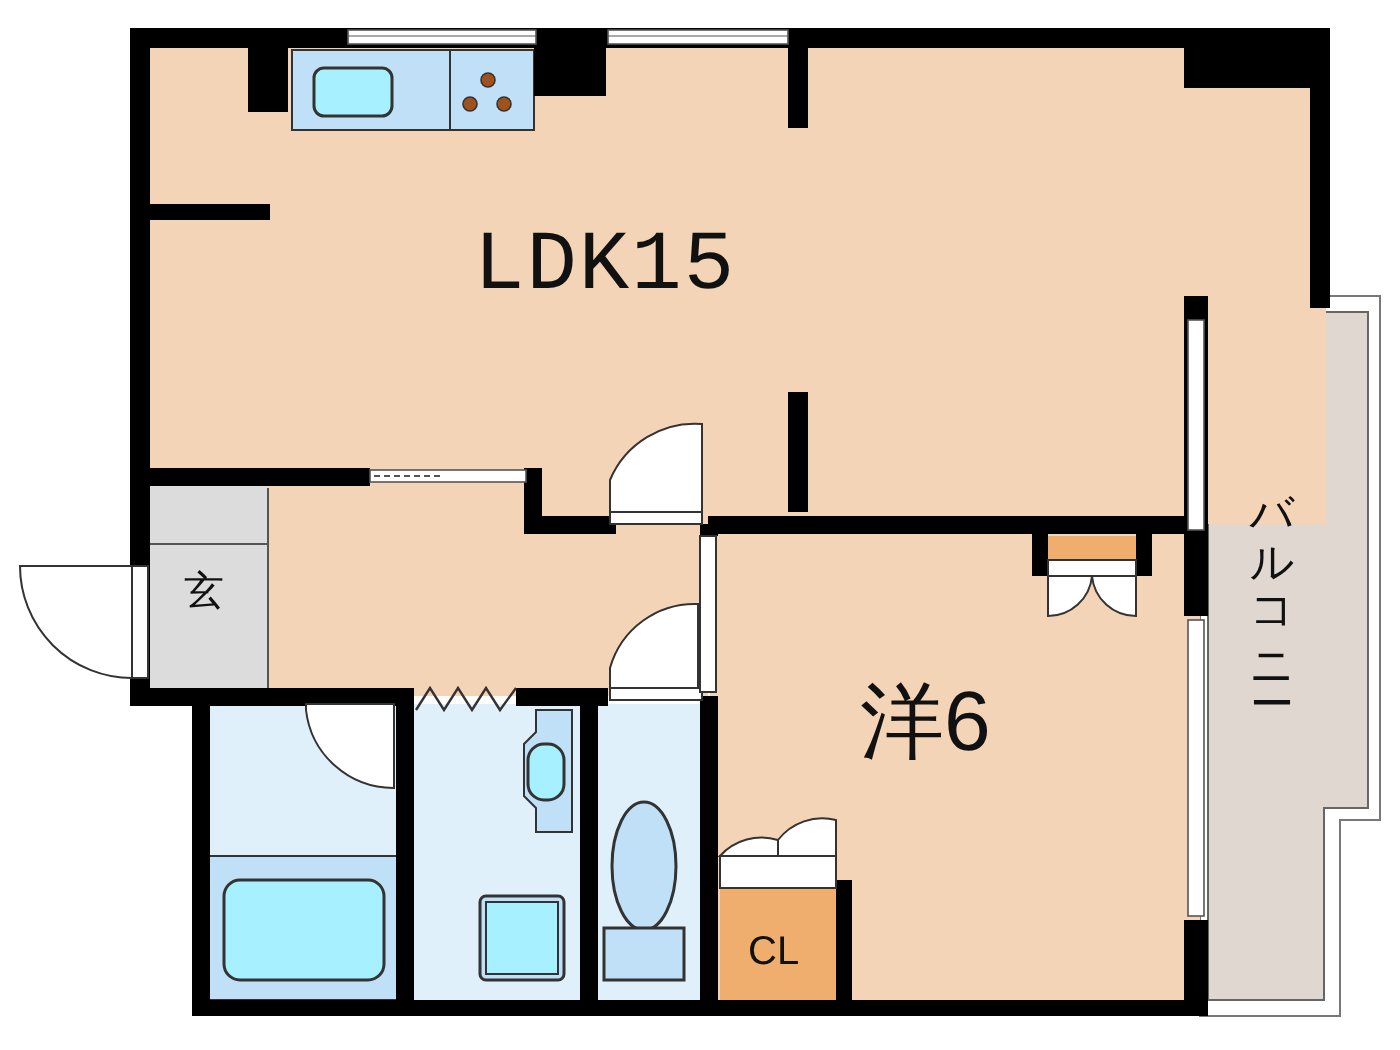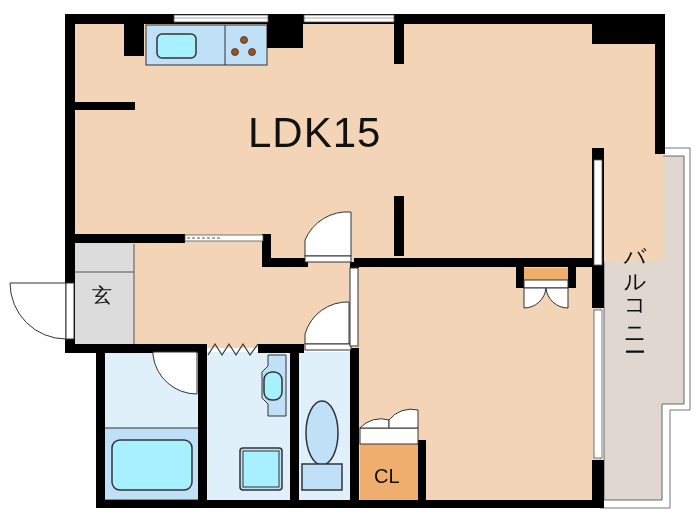--- a/index.html
+++ b/index.html
@@ -1,19 +1,19 @@
 <!DOCTYPE html>
 <html><head>
 <meta charset="utf-8">
 <style>
   html, body { margin:0; padding:0; background:#ffffff; }
   #plan { position:relative; width:700px; height:525px; overflow:hidden; background:#fff; }
   svg { position:absolute; left:0; top:0; }
   .lbl { position:absolute; color:#111; font-family:"Liberation Sans", sans-serif; line-height:1; white-space:nowrap; }
-  .ldk { left:248px; top:112px; font-size:42px; letter-spacing:1px; }
+  .ldk { left:237px; top:112px; font-size:42px; letter-spacing:1px;font-family:Liberation Mono, monospace; }
   .yo { left:430px; top:340px; font-size:42px; }
   .gen { left:92px; top:285px; font-size:20px; font-family:"DejaVu Sans", sans-serif; }
   .cl { left:374px; top:466px; font-size:20px; }
   .bal { left:624px; top:232px; font-size:22px; font-family:"DejaVu Sans", sans-serif; writing-mode:vertical-rl; letter-spacing:2px; }
 </style>
 </head>
 <body>
 
 <div id="plan">
 <svg width="700" height="525" viewBox="0 0 700 525">
@@ -109,16 +109,17 @@
     <rect x="360" y="428" width="58" height="16"></rect>
     <path d="M360,428 A28,28 0 0 1 389,420 L389,428 Z"></path>
     <path d="M389,428 L389,420 A28,28 0 0 1 418,410 L418,428 Z"></path>
     <rect x="524" y="280" width="44" height="8"></rect>
     <path d="M524,288 L524,308 A22,22 0 0 0 546,288 Z"></path>
     <path d="M546,288 A22,22 0 0 0 568,308 L568,288 Z"></path>
   </g>
 </svg>
 
 <div class="lbl ldk">LDK15</div>
+<div class="lbl yo">洋6</div>
 <div class="lbl gen">玄</div>
 <div class="lbl cl">CL</div>
 <div class="lbl bal">バルコニー</div>
 </div>
 
 </body></html>

